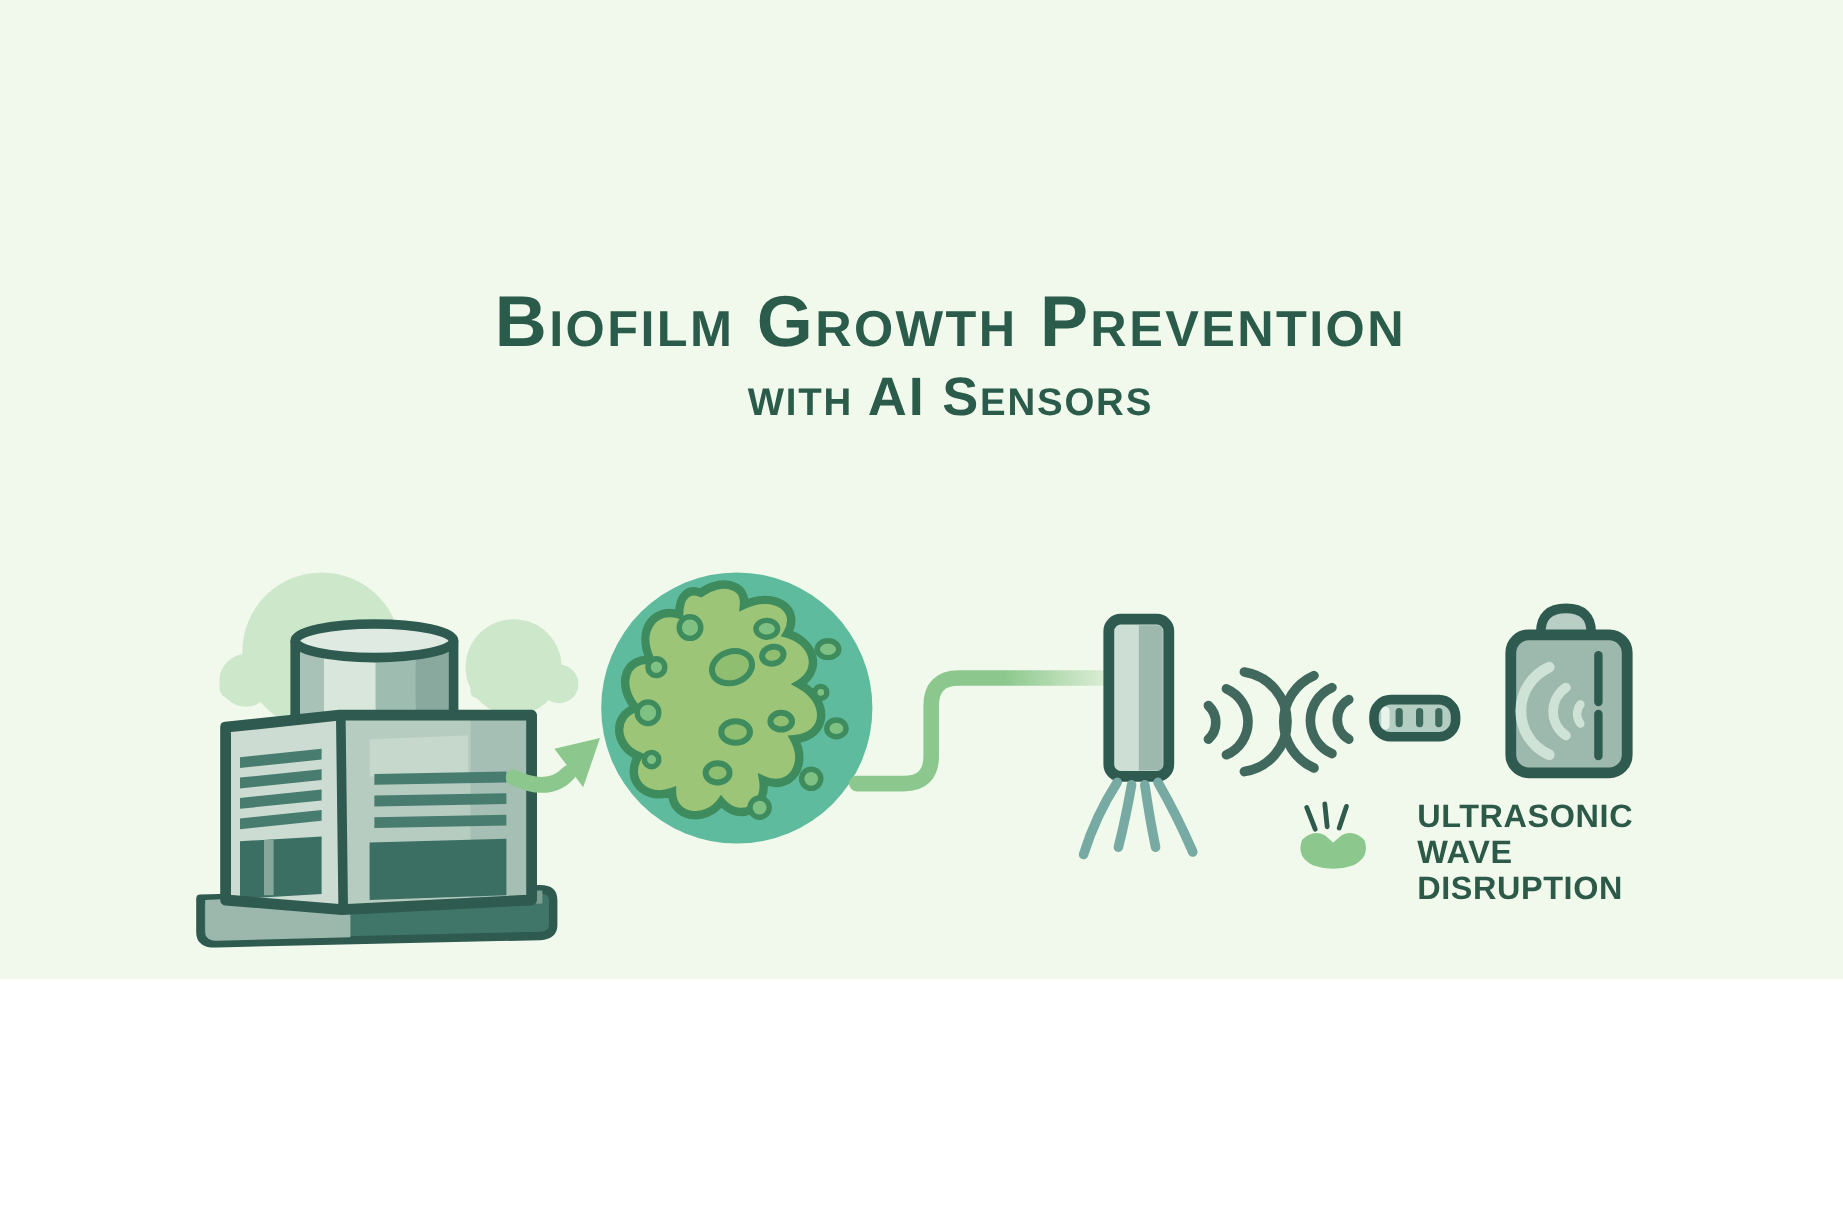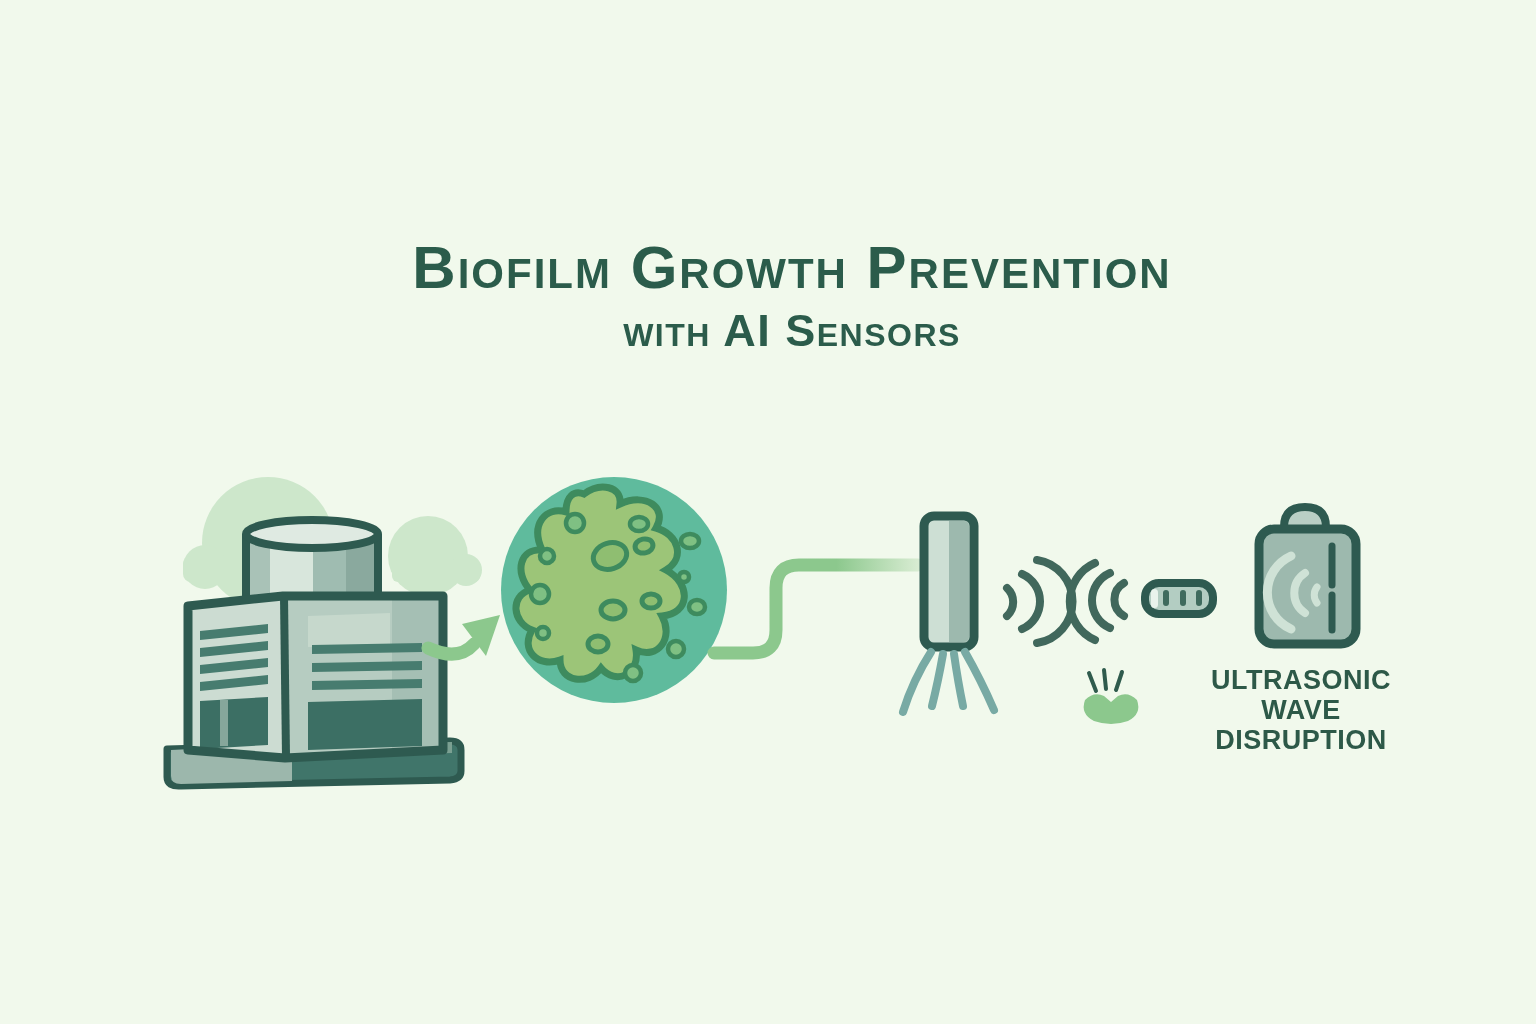--- a/index.html
+++ b/index.html
@@ -1,28 +1,28 @@
 <!DOCTYPE html>
 <html style="--background: #f1f9ec; --title_text: #2b5c4b; --label_text: #2d5948; --outline: #2e5a50; --cloud: #cde7cb; --face_light: #ccdcd2; --face_mid: #b6ccc1; --face_dark_strip: #a5bfb4; --face_top_band: #c6d8cc; --slat: #477c6f; --panel_dark: #3c6f64; --panel_divider: #86a79b; --base_dark: #40756a; --base_light: #9cb7ac; --base_sliver: #7ba092; --cyl_band1: #a9c2b7; --cyl_band2: #d8e6dc; --cyl_band3: #9fbcb1; --cyl_band4: #8aa99e; --cyl_top: #dfeae2; --arrow_green: #8cc88d; --circle_teal: #5fbb9d; --blob_green: #9cc578; --blob_outline: #3e8b5e; --hole_green: #8fbe71; --bubble_green: #7fc083; --pipe_green: #8cc88d; --pipe_fade: #d8ecd2; --sensor_light: #cddfd4; --sensor_dark: #9db9ae; --spray_teal: #78aaa4; --wave_dark: #41685c; --chip_fill: #b3cdc2; --chip_slot: #3f6b5e; --chip_highlight: #e9f3ec; --sprout_green: #8cc88d; --sprout_tick: #2f5b4d; --device_fill: #9db9ae; --device_dome: #b9cfc5; --device_arc: #cfe2d6;"><head>
 <meta charset="utf-8">
 <style>
   html,body{margin:0;padding:0;background:#fff}
-  .stage{position:relative;width:1536px;height:1024px;overflow:hidden;
+  .stage{position:relative;width:1536px;height:816px;overflow:hidden;
          background:var(--background,#f1f9ec);
          font-family:"Liberation Sans",sans-serif;}
   .stage svg{position:absolute;left:0;top:0}
 
   .title{position:absolute;top:236px;left:0;width:100%;text-align:center;
          transform:translateX(24px);color:var(--title_text,#2b5c4b)}
   .title-line1{font-size:60px;font-weight:700;font-variant:small-caps;
                letter-spacing:2px;line-height:1.05}
   .title-line2{font-size:45px;font-weight:700;font-variant:small-caps;
                letter-spacing:1.5px;line-height:1.05;margin-top:8px}
 
-  .emitter-label{position:absolute;left:1181px;top:665px;width:240px;text-align:center;
+  .emitter-label{position:absolute;left:1181px;top:665px;width:240px;
                  font-size:27px;font-weight:700;line-height:30px;letter-spacing:.5px;
                  color:var(--label_text,#2d5948);white-space:pre-line}
 
   
   .cloud{fill:var(--cloud,#cde7cb)}
   .ol{stroke:var(--outline,#2e5a50);stroke-linejoin:round}
   .cap{stroke-linecap:round}
   .nf{fill:none}
   .face-l{fill:var(--face_light,#ccdcd2)}
   .face-m{fill:var(--face_mid,#b6ccc1)}

